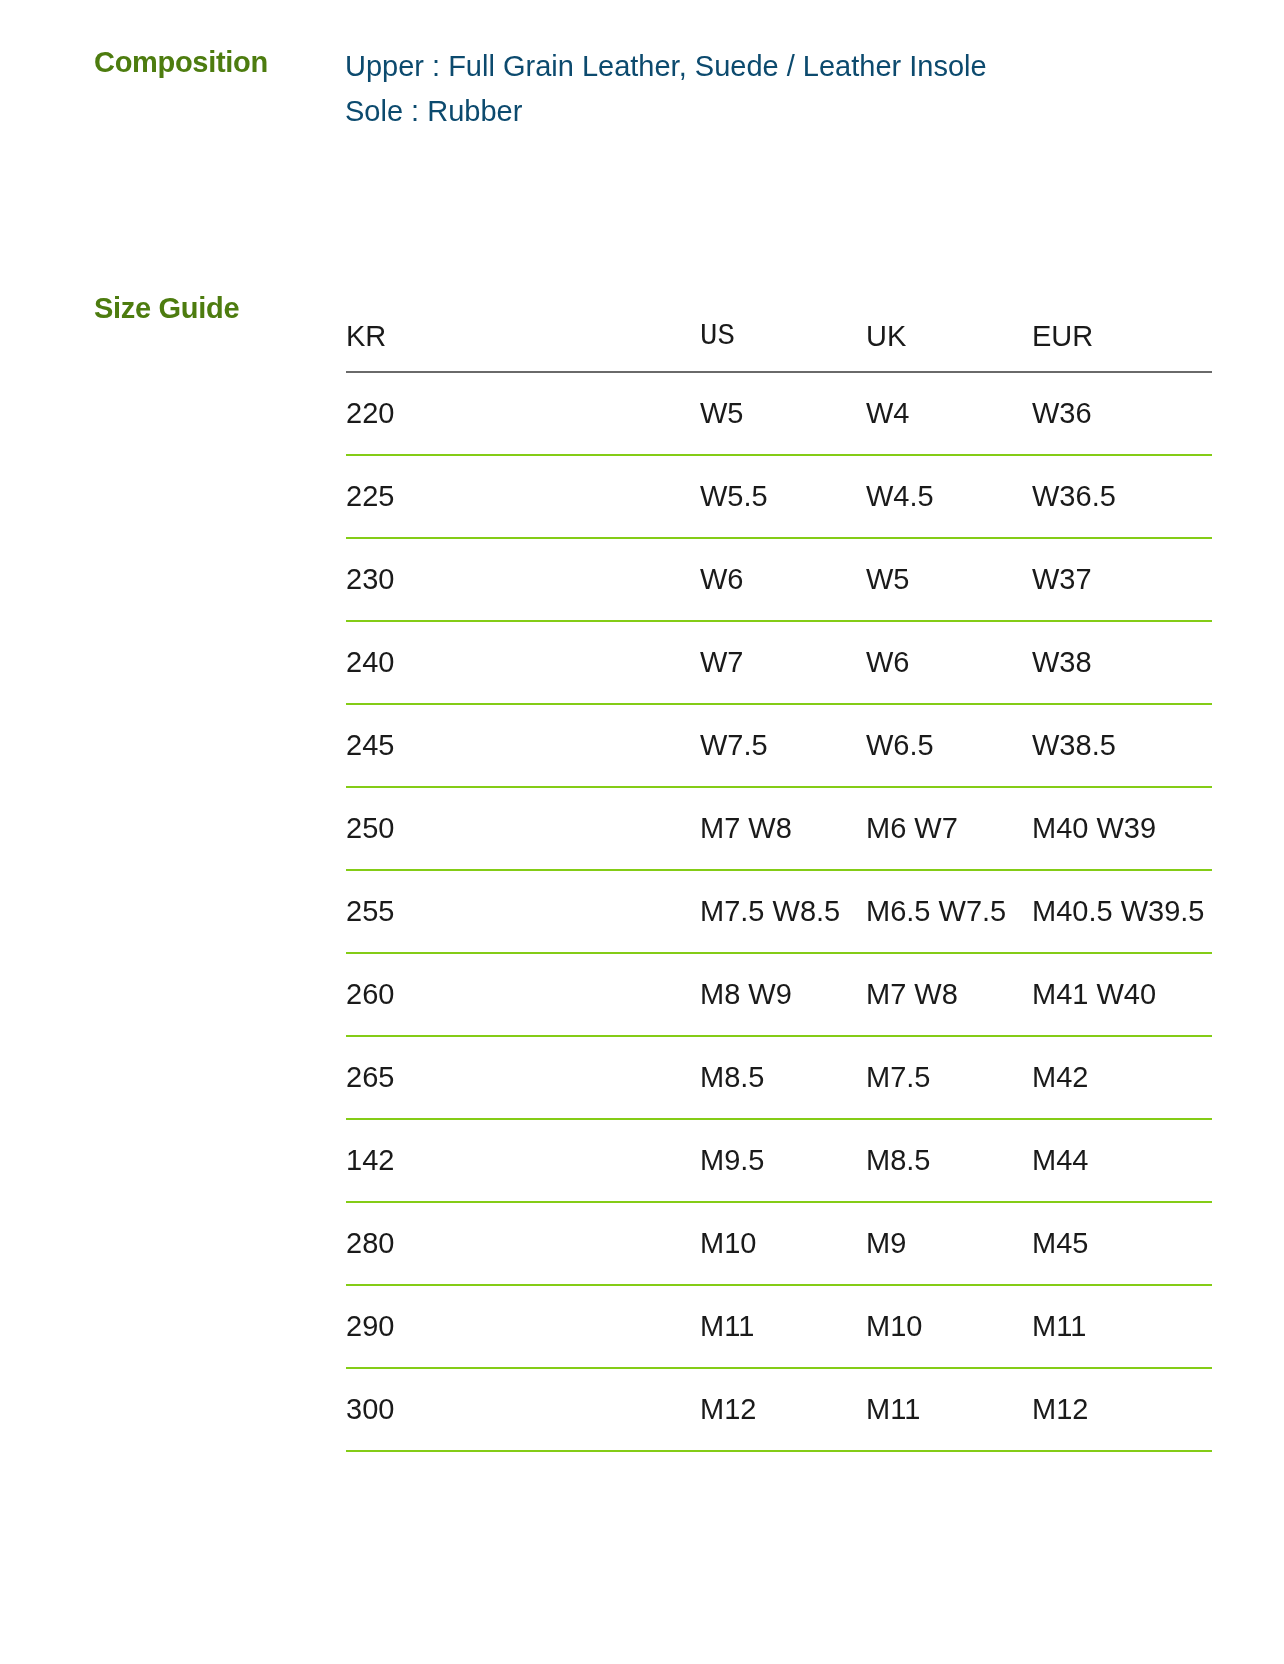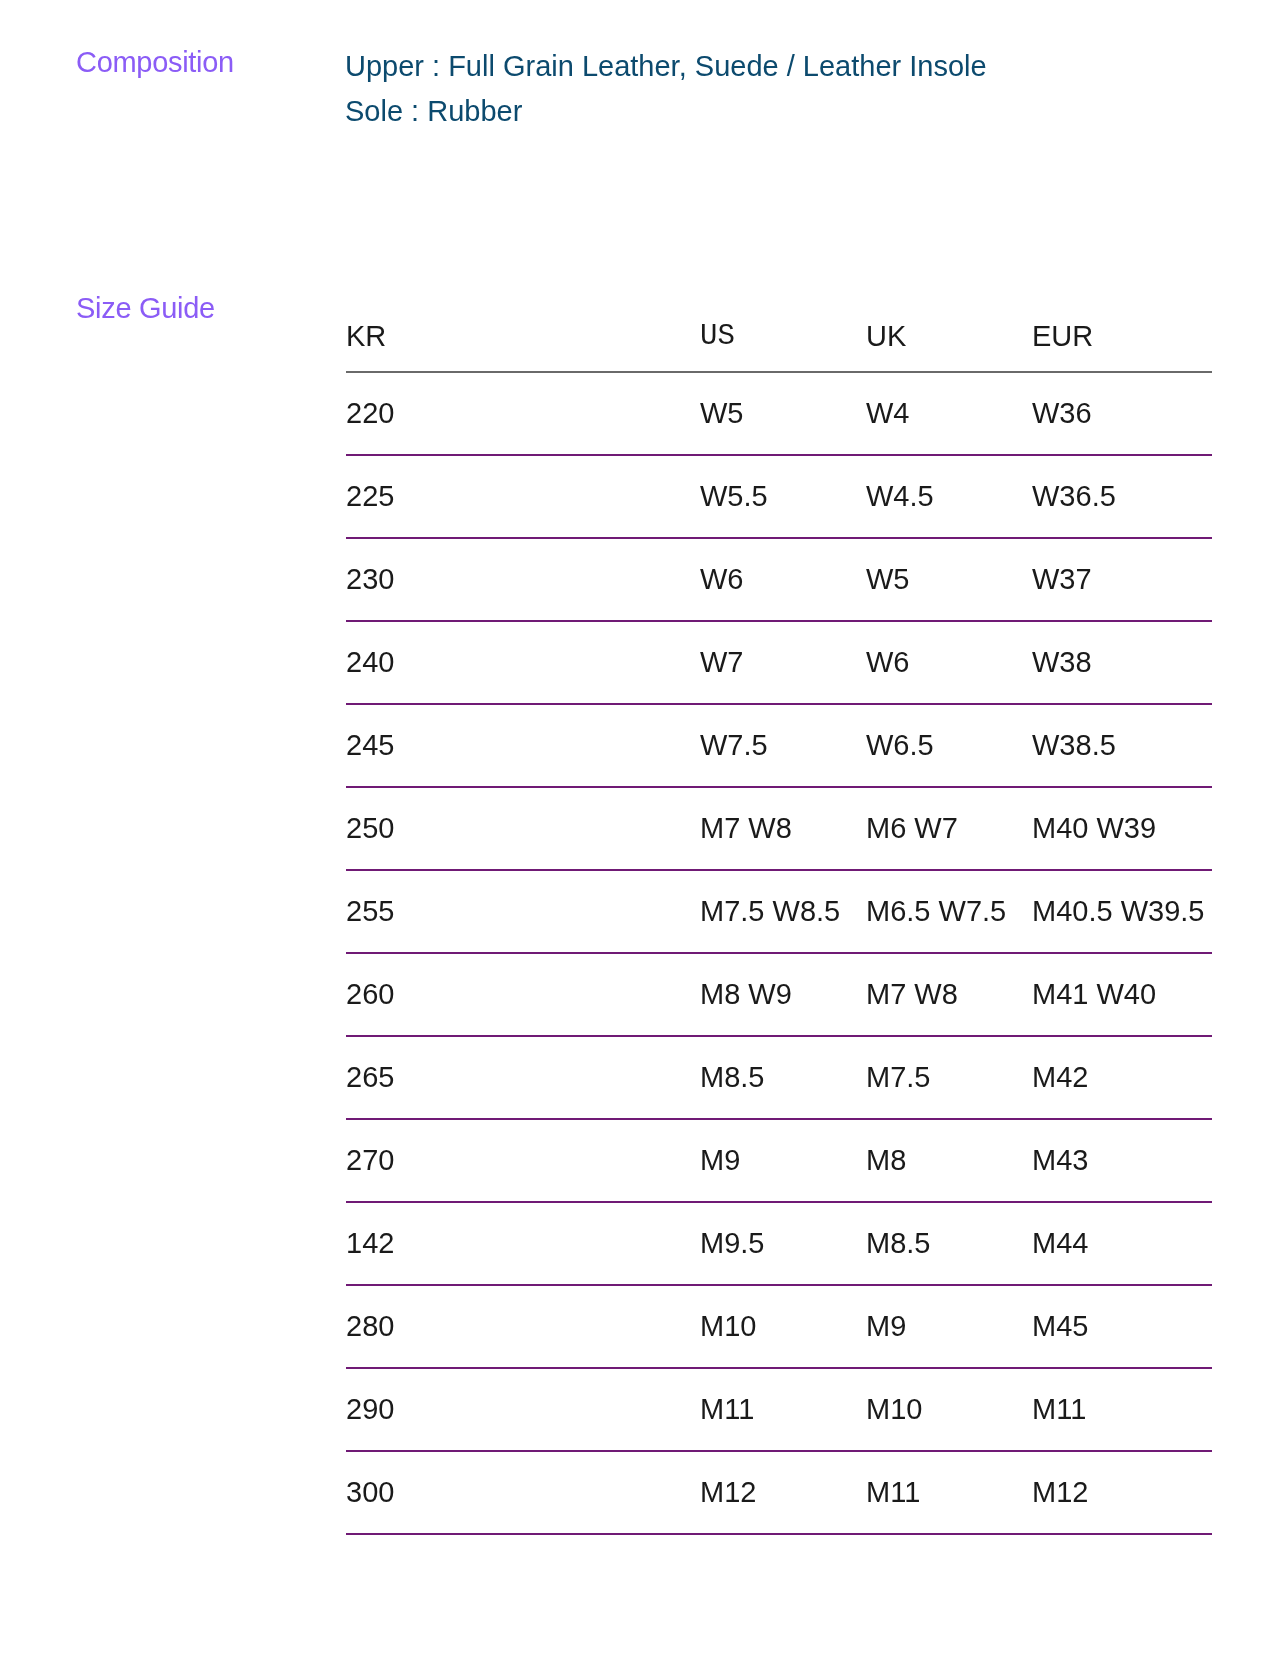--- a/index.html
+++ b/index.html
@@ -2,37 +2,37 @@
 <html><head>
 <meta charset="utf-8">
 <style>
   html, body { margin: 0; padding: 0; background: #ffffff; }
   body {
     width: 1284px; height: 1664px; position: relative; overflow: hidden;
     font-family: "Liberation Sans", "DejaVu Sans", sans-serif;
     color: #1a1a1a;
   }
   .section-label {
-    position: absolute; left: 76px;
-    font-size: 29px; font-weight: normal; letter-spacing: -0.3px;
-    color: #8b5cf6;
+    position: absolute; left: 94px;
+    font-size: 29px; font-weight: bold; letter-spacing: -0.3px;
+    color: #4d7c0f;
   }
   .composition-lines {
     position: absolute; left: 345px; top: 44px;
     font-size: 29px; line-height: 45px; color: #0c4a6e;
   }
   .size-table {
     position: absolute; left: 346px; top: 320px; width: 866px;
     border-collapse: collapse; font-size: 29px; color: #1a1a1a;
   }
   .size-table th, .size-table td {
     text-align: left; font-weight: normal; padding: 0; white-space: nowrap;
   }
   .size-table thead th { height: 51px; vertical-align: top; border-bottom: 2px solid #6a6a6a; }
-  .size-table tbody td { height: 81px; vertical-align: middle; border-bottom: 2px solid #701a75; }
+  .size-table tbody td { height: 81px; vertical-align: middle; border-bottom: 2px solid #84cc16; }
   .col-kr { width: 354px; }
   .col-us { width: 166px; font-family: Liberation Mono, monospace; }
   .col-uk { width: 166px; }
   .col-eur { width: 180px; }
 </style>
 </head>
 <body>
 
 <div>
   <div class="section-label" style="top:46px;">Composition</div>
@@ -102,26 +102,20 @@
           <td>M7 W8</td>
           <td>M41 W40</td>
         </tr>
         <tr>
           <td>265</td>
           <td>M8.5</td>
           <td>M7.5</td>
           <td>M42</td>
         </tr>
         <tr>
-          <td>270</td>
-          <td>M9</td>
-          <td>M8</td>
-          <td>M43</td>
-        </tr>
-        <tr>
           <td>142</td>
           <td>M9.5</td>
           <td>M8.5</td>
           <td>M44</td>
         </tr>
         <tr>
           <td>280</td>
           <td>M10</td>
           <td>M9</td>
           <td>M45</td>

